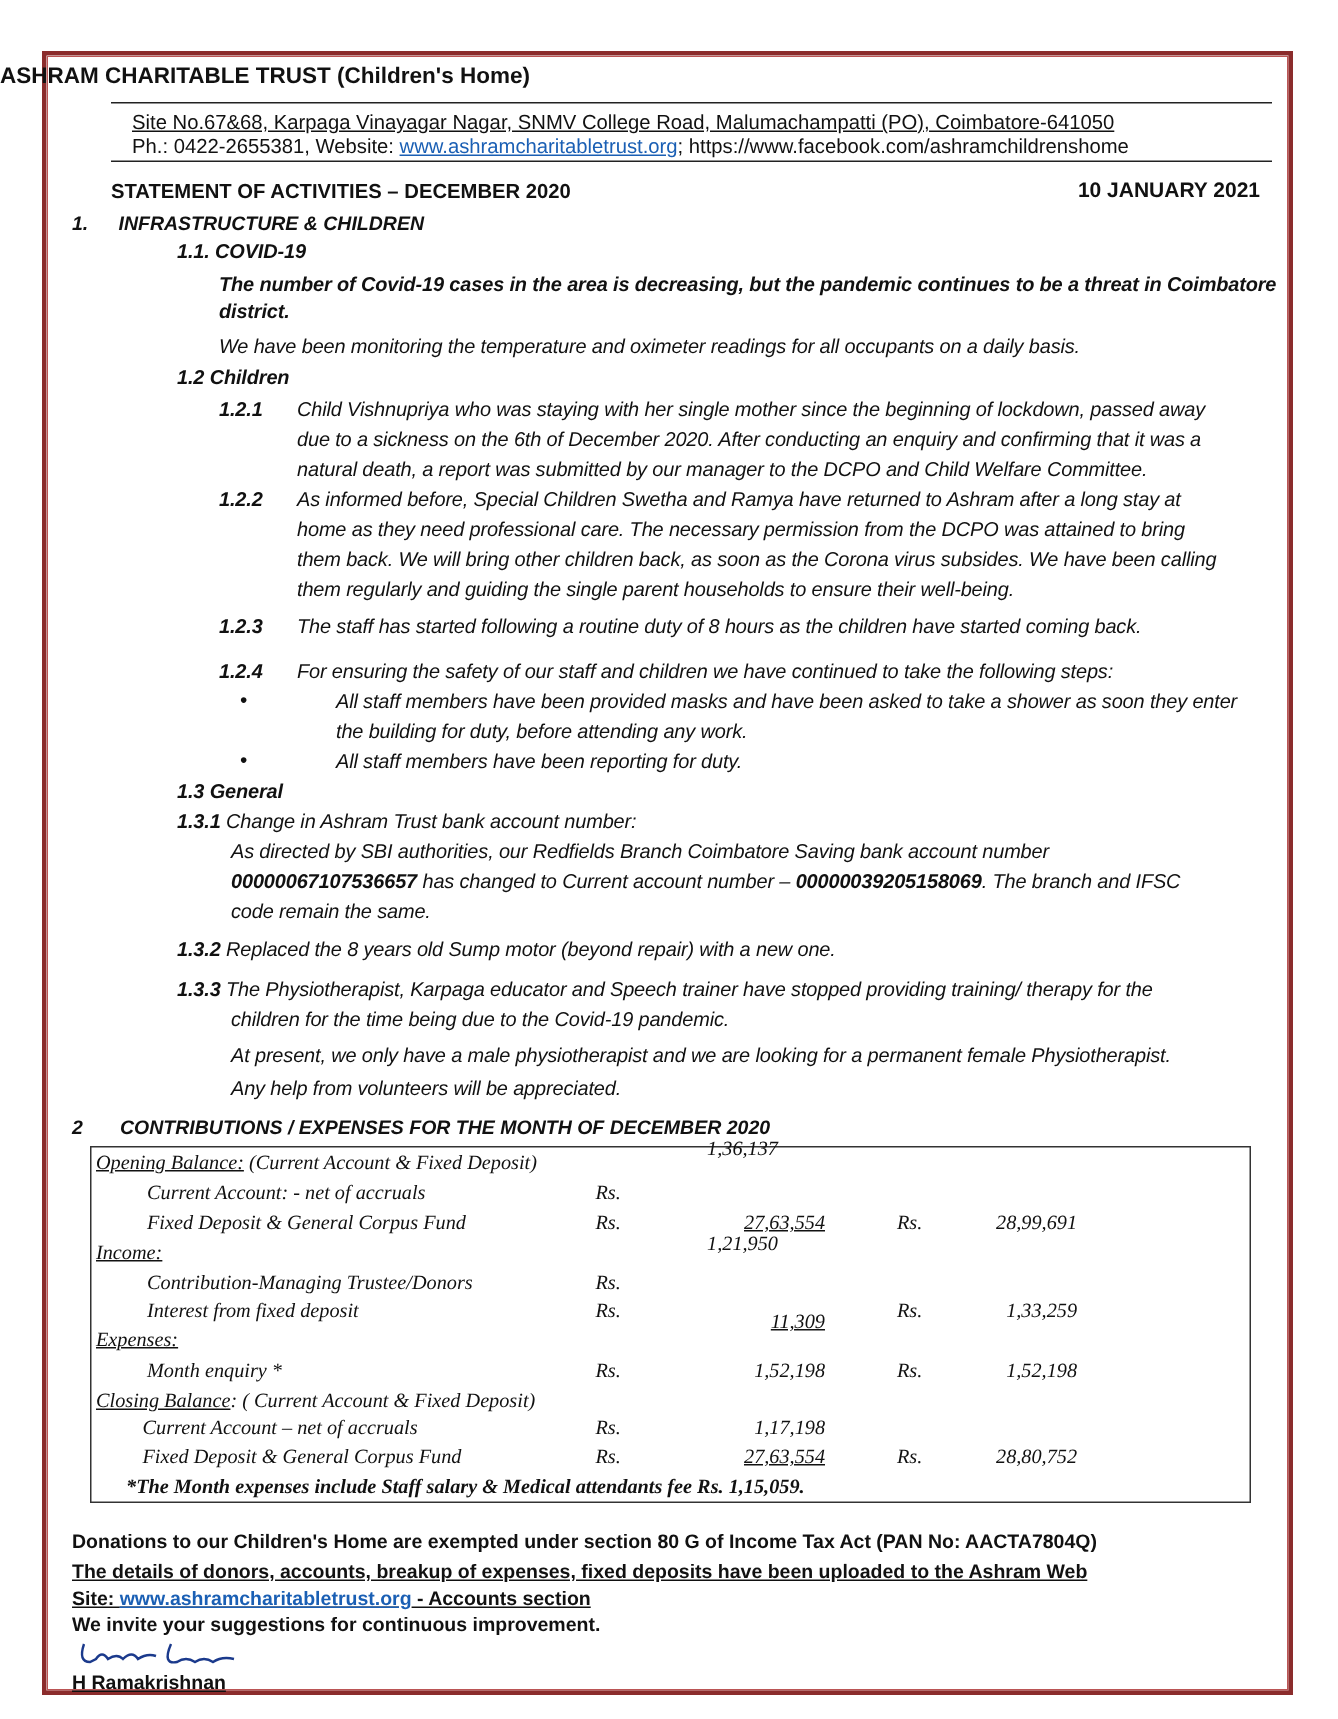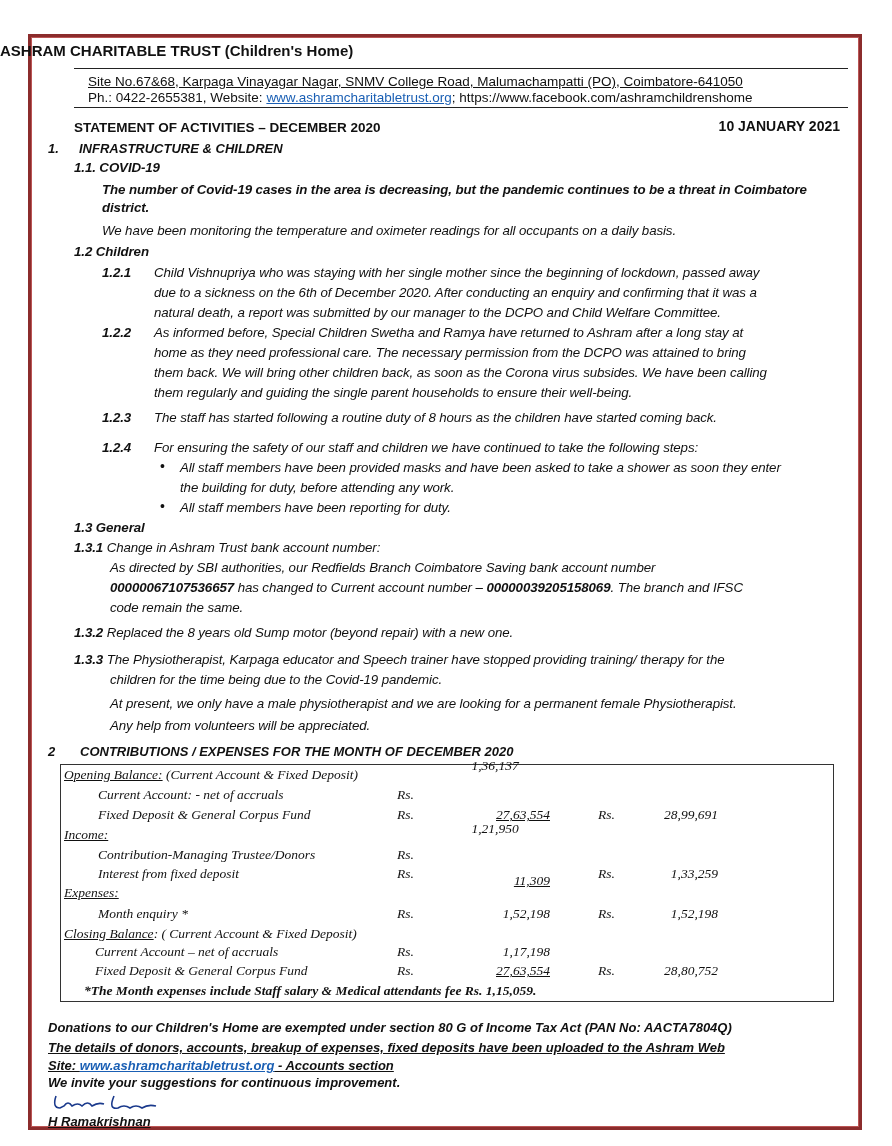--- a/index.html
+++ b/index.html
@@ -5,28 +5,28 @@
   html, body { margin:0; padding:0; background:#ffffff; }
   body { width:892px; height:1146px; position:relative; overflow:hidden; font-family:"Liberation Sans", sans-serif; color:#111; }
   .frame { position:absolute; left:28px; top:34px; width:834px; height:1096px; border:3px solid #8b2c2c; box-shadow: inset 0 0 0 1px #b55; box-sizing:border-box; }
   .title { position:absolute; top:42px; left:0; width:892px; text-align:left; font-weight:bold; font-size:15px; }
   .hr { position:absolute; left:74px; width:774px; height:0; border-top:1.5px solid #222; }
   .addr { position:absolute; left:88px; font-size:13.5px; text-decoration:underline; white-space:nowrap; }
   .addr2 { position:absolute; left:88px; font-size:13.5px; white-space:nowrap; }
   .link { color:#1a5fb4; text-decoration:underline; }
   .stmt { position:absolute; top:120px; left:74px; font-weight:bold; font-size:13.5px; }
   .date { position:absolute; top:118px; right:52px; font-weight:bold; font-size:14px; }
-  .t { position:absolute; white-space:nowrap; font-family:"Liberation Sans", sans-serif; font-style:italic; font-size:13.3px; letter-spacing:-0.1px; }
+  .t { position:absolute; white-space:nowrap; font-family:"Liberation Sans", sans-serif; font-style:italic; font-size:13.3px; letter-spacing:-0.1px;margin-left:44px; }
   .b { font-weight:bold; }
   .sec { position:absolute; font-family:"Liberation Sans", sans-serif; font-style:italic; font-weight:bold; font-size:13px; white-space:nowrap; }
   .bullet { position:absolute; font-size:14px; }
   .box { position:absolute; left:60px; top:764px; width:774px; height:238px; border:1px solid #333; box-sizing:border-box; }
   .fin { position:absolute; font-family:"Liberation Serif", serif; font-style:italic; font-size:13.5px; white-space:nowrap; }
   .u { text-decoration:underline; }
-  .foot { position:absolute; left:48px; font-family:"Liberation Sans", sans-serif; font-style:italic; font-weight:bold; font-size:13px; white-space:nowrap; }
+  .foot { position:absolute; left:48px; font-family:"Liberation Sans", sans-serif; font-weight:bold; font-size:13px; white-space:nowrap; }
   .sig { position:absolute; left:52px; top:1092px; }
 </style>
 </head>
 <body>
 
 <div class="frame"></div>
 
 <div class="title">ASHRAM CHARITABLE TRUST (Children's Home)</div>
 <div class="hr" style="top:68px"></div>
 <div class="addr" style="top:74px">Site No.67&amp;68, Karpaga Vinayagar Nagar, SNMV College Road, Malumachampatti (PO), Coimbatore-641050</div>

